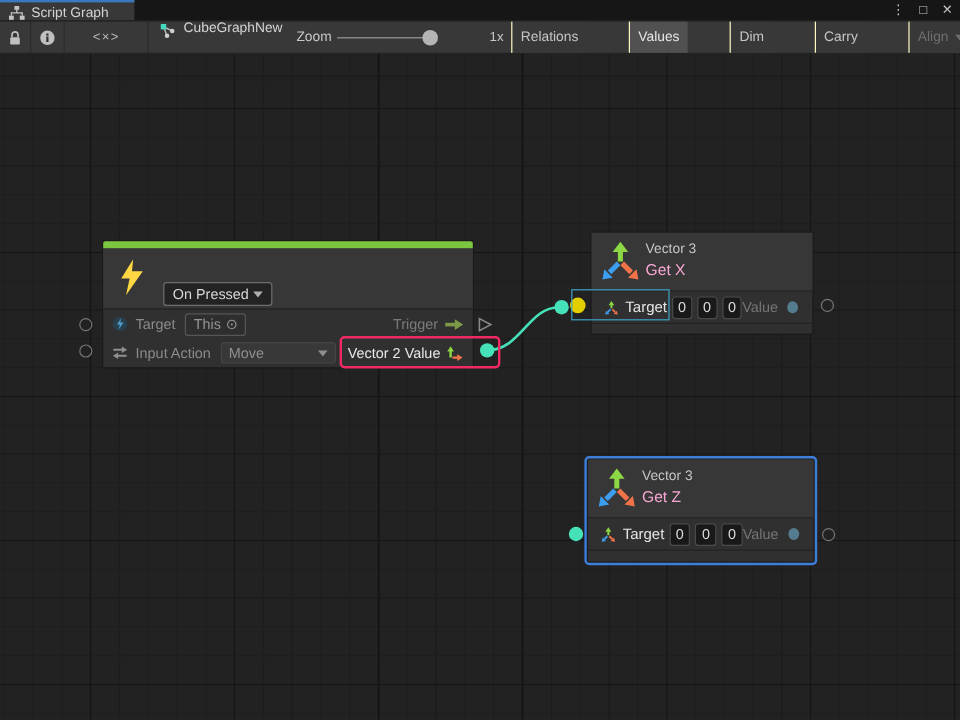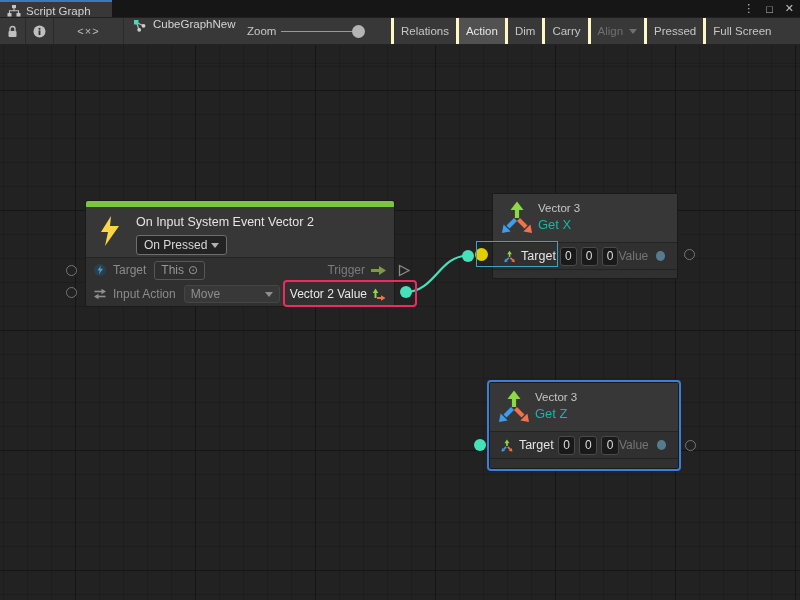--- a/index.html
+++ b/index.html
@@ -27,21 +27,21 @@
   #cell-info{left:26px;width:28px;}
   #cell-code{left:54px;width:70px;color:#bdbdbd;font-size:11px;letter-spacing:1px;}
   #graph-name{position:absolute;left:132px;top:0;height:26px;display:flex;gap:6px;
        color:#d4d4d4;font-size:11.5px;}
   #zoom-label{position:absolute;left:247px;top:7px;font-size:11.5px;color:#c8c8c8;}
   #zoom-track{position:absolute;left:281px;top:13px;width:80px;height:1px;background:#9a9a9a;}
   #zoom-handle{position:absolute;left:352px;top:7px;width:13px;height:13px;border-radius:50%;background:#b4b4b4;}
   #zoom-value{position:absolute;left:360px;top:7px;font-size:11px;color:#c8c8c8;margin-left:48px;}
   #tb-buttons{position:absolute;left:391px;top:0;height:26px;display:flex;}
   .tb-btn{height:26px;display:flex;align-items:center;padding:0 7px;font-size:11.5px;color:#c6c6c6;
-       border-left:3px solid #fef9c3;white-space:nowrap;background:#383838;box-sizing:border-box;}
+       border-left:1px solid #fef9c3;white-space:nowrap;background:#383838;box-sizing:border-box;margin-left:35px;}
   .tb-btn.active{background:#515151;color:#e6e6e6;}
   .tb-btn.disabled{color:#6f6f6f;}
   .tb-btn.has-caret::after{content:"";margin-left:6px;border-left:4px solid transparent;
        border-right:4px solid transparent;border-top:5px solid #6f6f6f;}
 
   
   #canvas{position:absolute;left:0;top:45px;width:800px;height:555px;background-color:#222222;
     background-image:
       repeating-linear-gradient(to right,#151515 0 1px,transparent 1px 120px),
       repeating-linear-gradient(to bottom,#151515 0 1px,transparent 1px 120px),
@@ -69,21 +69,21 @@
   #trigger-label{margin-left:auto;font-size:12px;color:#7b7b7b;}
   #move-dropdown{margin-left:8px;width:96px;height:18px;background:#383838;border:1px solid #454545;
        border-radius:3px;display:flex;align-items:center;padding:0 6px;font-size:12px;color:#8f8f8f;
        box-sizing:border-box;}
   #move-dropdown .caret{margin-left:auto;border-top-color:#8f8f8f;}
   #v2-label{margin-left:auto;font-size:12px;color:#e8e8e8;white-space:nowrap;}
 
   
   .get-header{position:relative;height:48px;background:#373737;border-bottom:1px solid #232323;}
   .get-cat{position:absolute;left:45px;top:8px;font-size:11.5px;color:#c6c6c6;}
-  .get-title{position:absolute;left:45px;top:23px;font-size:13px;color:#14b8a6;}
+  .get-title{position:absolute;left:45px;top:23px;font-size:13px;color:#f9a8d4;}
   .v3-big{position:absolute;left:7px;top:7px;}
   .get-row{height:26px;display:flex;align-items:center;padding:0 7px 0 10px;box-sizing:border-box;}
   .get-row .in-label{font-size:12.5px;color:#e4e4e4;margin-left:5px;}
   .zero-box{width:17px;height:17px;background:#191919;border:1px solid #4a4a4a;border-radius:3px;
        margin-left:4px;display:flex;align-items:center;justify-content:center;font-size:12px;color:#dcdcdc;}
   .zero-box:first-of-type{margin-left:8px;}
   .out-label{margin-left:auto;font-size:12px;color:#757575;}
   .steel-port{width:10px;height:10px;border-radius:50%;background:var(--port-steel);margin:0 5px 0 8px;}
   .get-footer{height:10px;border-top:1px solid #232323;}
   #get-x-node{left:492px;top:148px;width:186px;height:86px;}
@@ -151,38 +151,37 @@
       <circle cx="7.2" cy="11.8" r="1.9" fill="#cfcfcf"></circle>
     </svg>
     <span>CubeGraphNew</span>
   </div>
   <span id="zoom-label">Zoom</span>
   <div id="zoom-track"></div>
   <div id="zoom-handle"></div>
   <span id="zoom-value">1x</span>
   <div id="tb-buttons">
     <div class="tb-btn">Relations</div>
-    <div class="tb-btn active">Action</div>
+    <div class="tb-btn active">Values</div>
     <div class="tb-btn">Dim</div>
     <div class="tb-btn">Carry</div>
     <div class="tb-btn disabled has-caret">Align</div>
     <div class="tb-btn">Pressed</div>
     <div class="tb-btn">Full Screen</div>
   </div>
 </div>
 
 <div id="canvas">
 
   <div class="node" id="event-node">
     <div class="stripe"></div>
     <div id="ev-header">
       <svg id="ev-bolt" width="22" height="30" viewBox="0 0 22 30">
         <polygon class="bolt-fill" points="12,0 2,16 9,16 6,30 20,10 11,10"></polygon>
       </svg>
-      <span id="ev-title">On Input System Event Vector 2</span>
       <div id="ev-dropdown">
         <span>On Pressed</span>
         <span class="caret"></span>
       </div>
     </div>
     <div id="ev-body">
       <div class="ev-row">
         <svg width="14" height="14" viewBox="0 0 14 14">
           <circle cx="7" cy="7" r="6" fill="#28404e"></circle>
           <polygon points="7.8,2.5 4.5,7.5 6.8,7.5 5.9,11.5 10,5.8 7.3,5.8" fill="#4e9cc8"></polygon>

